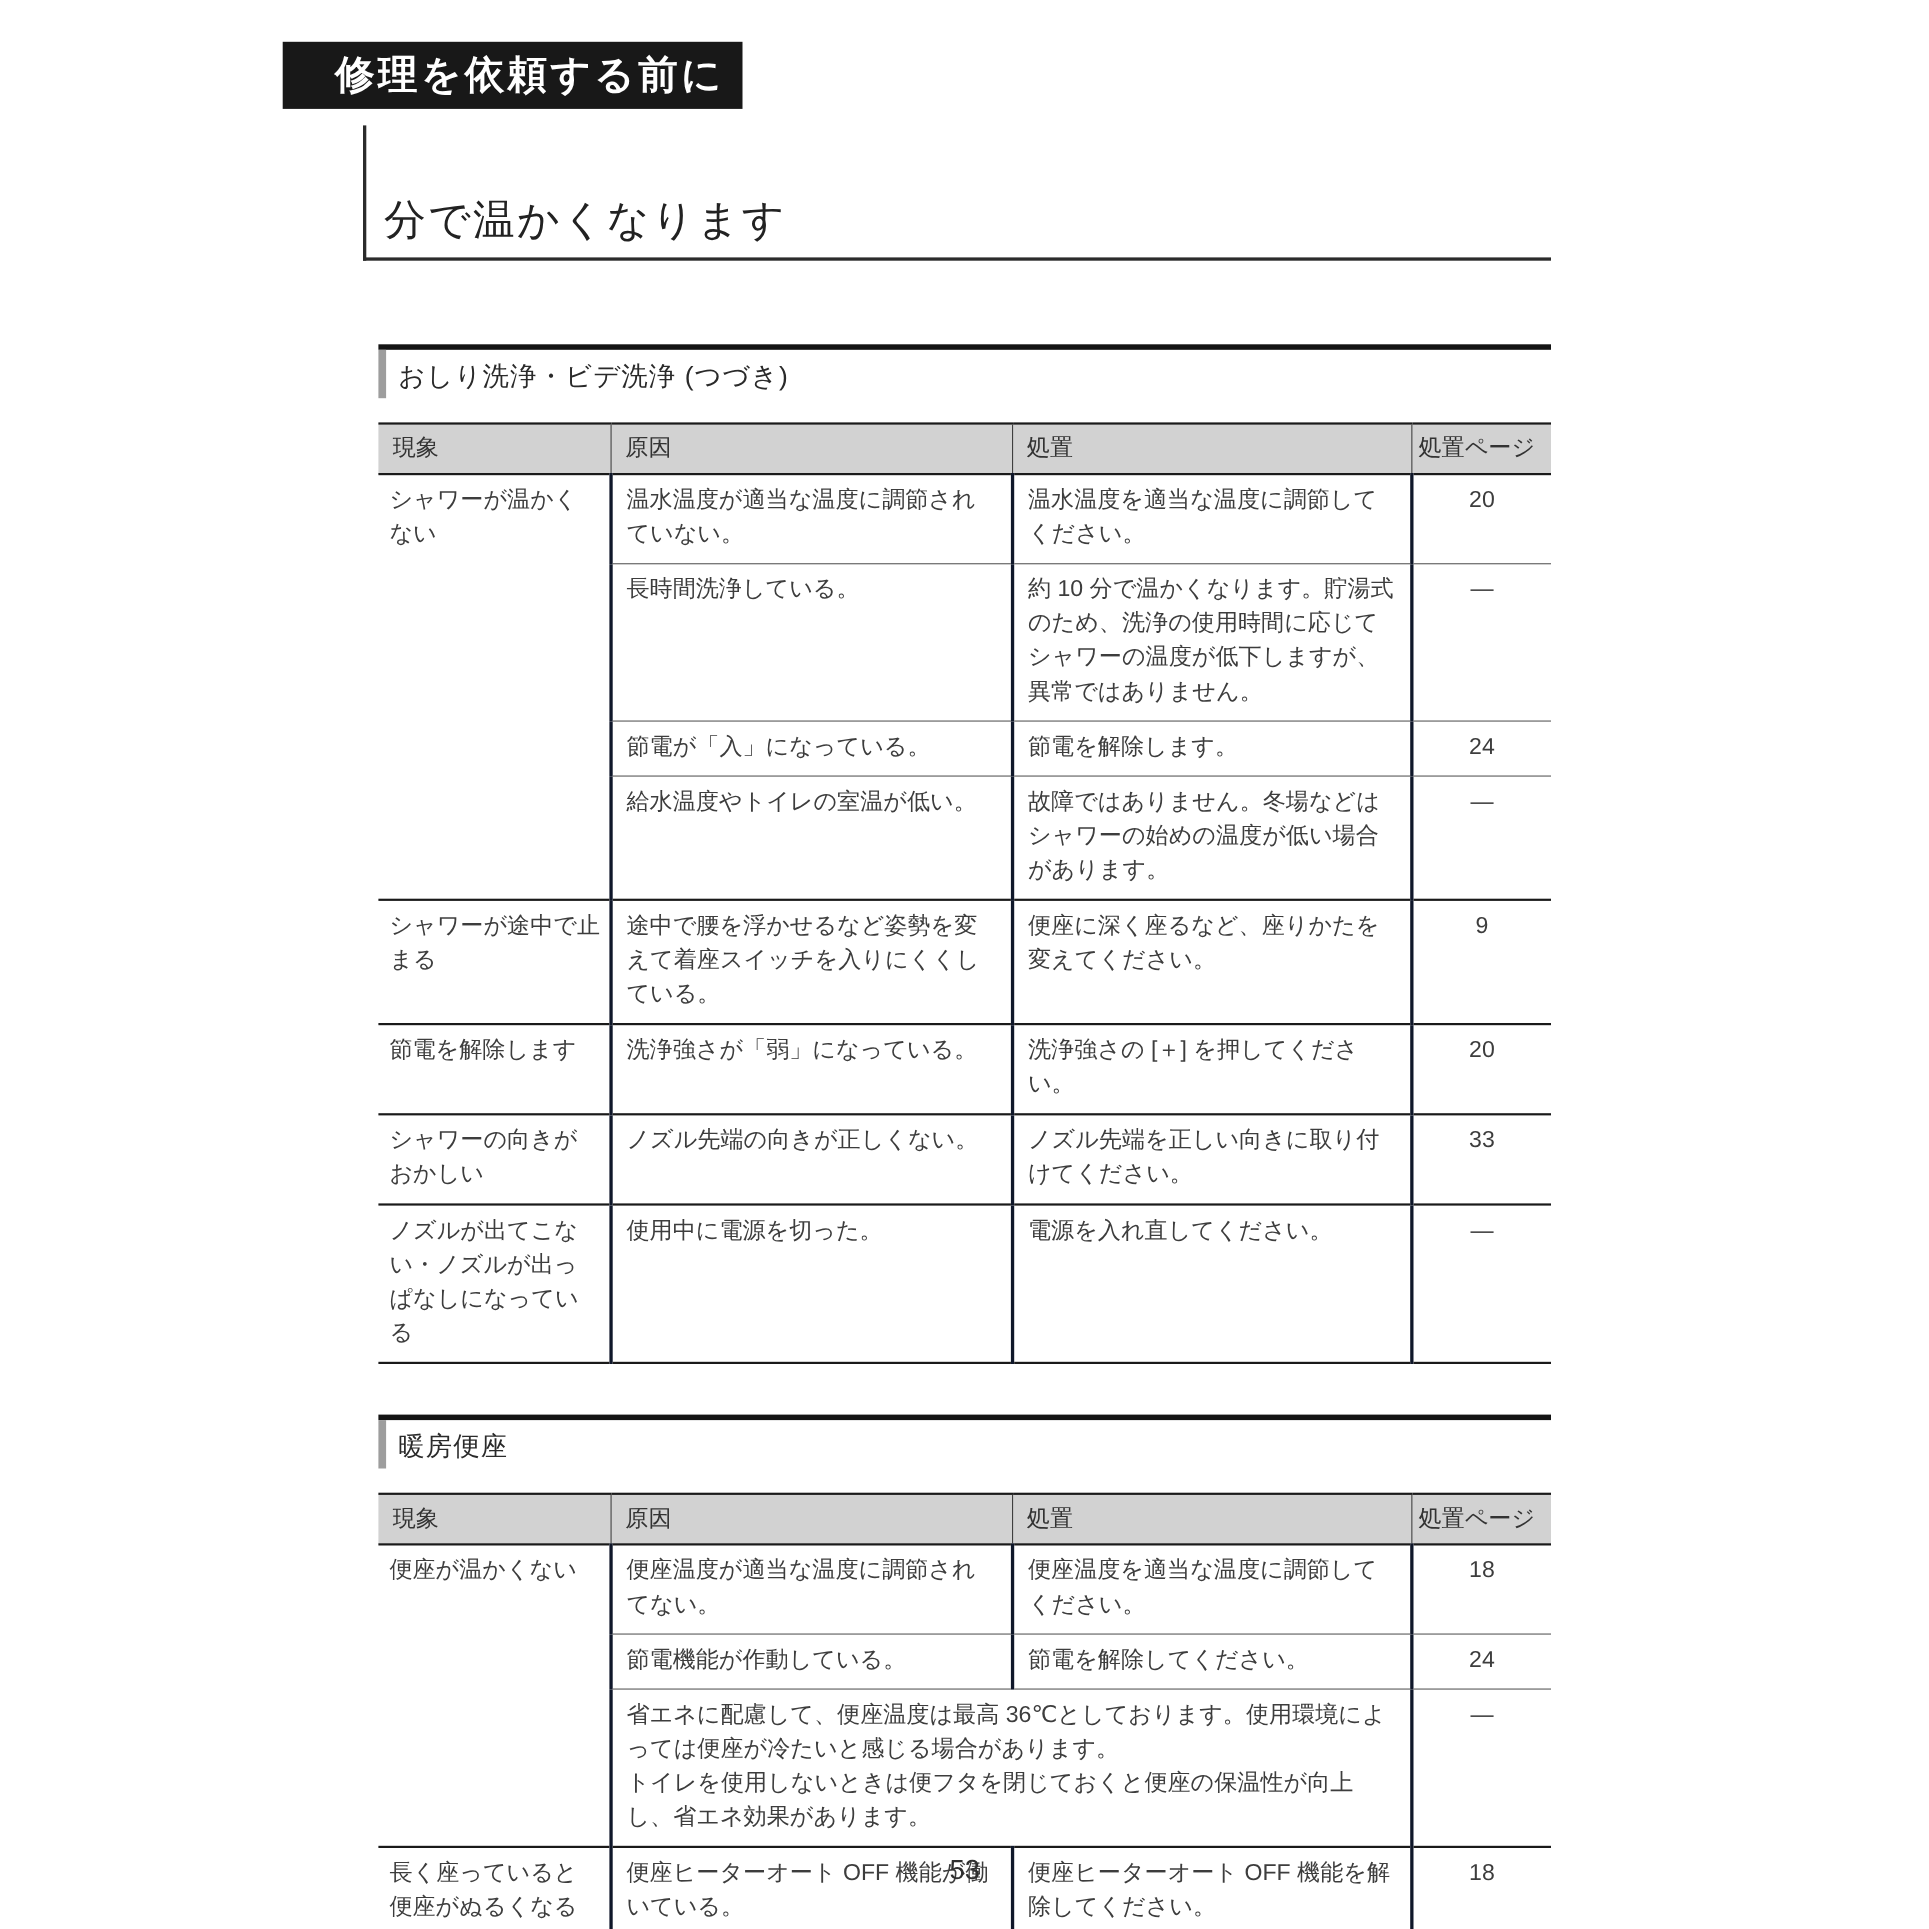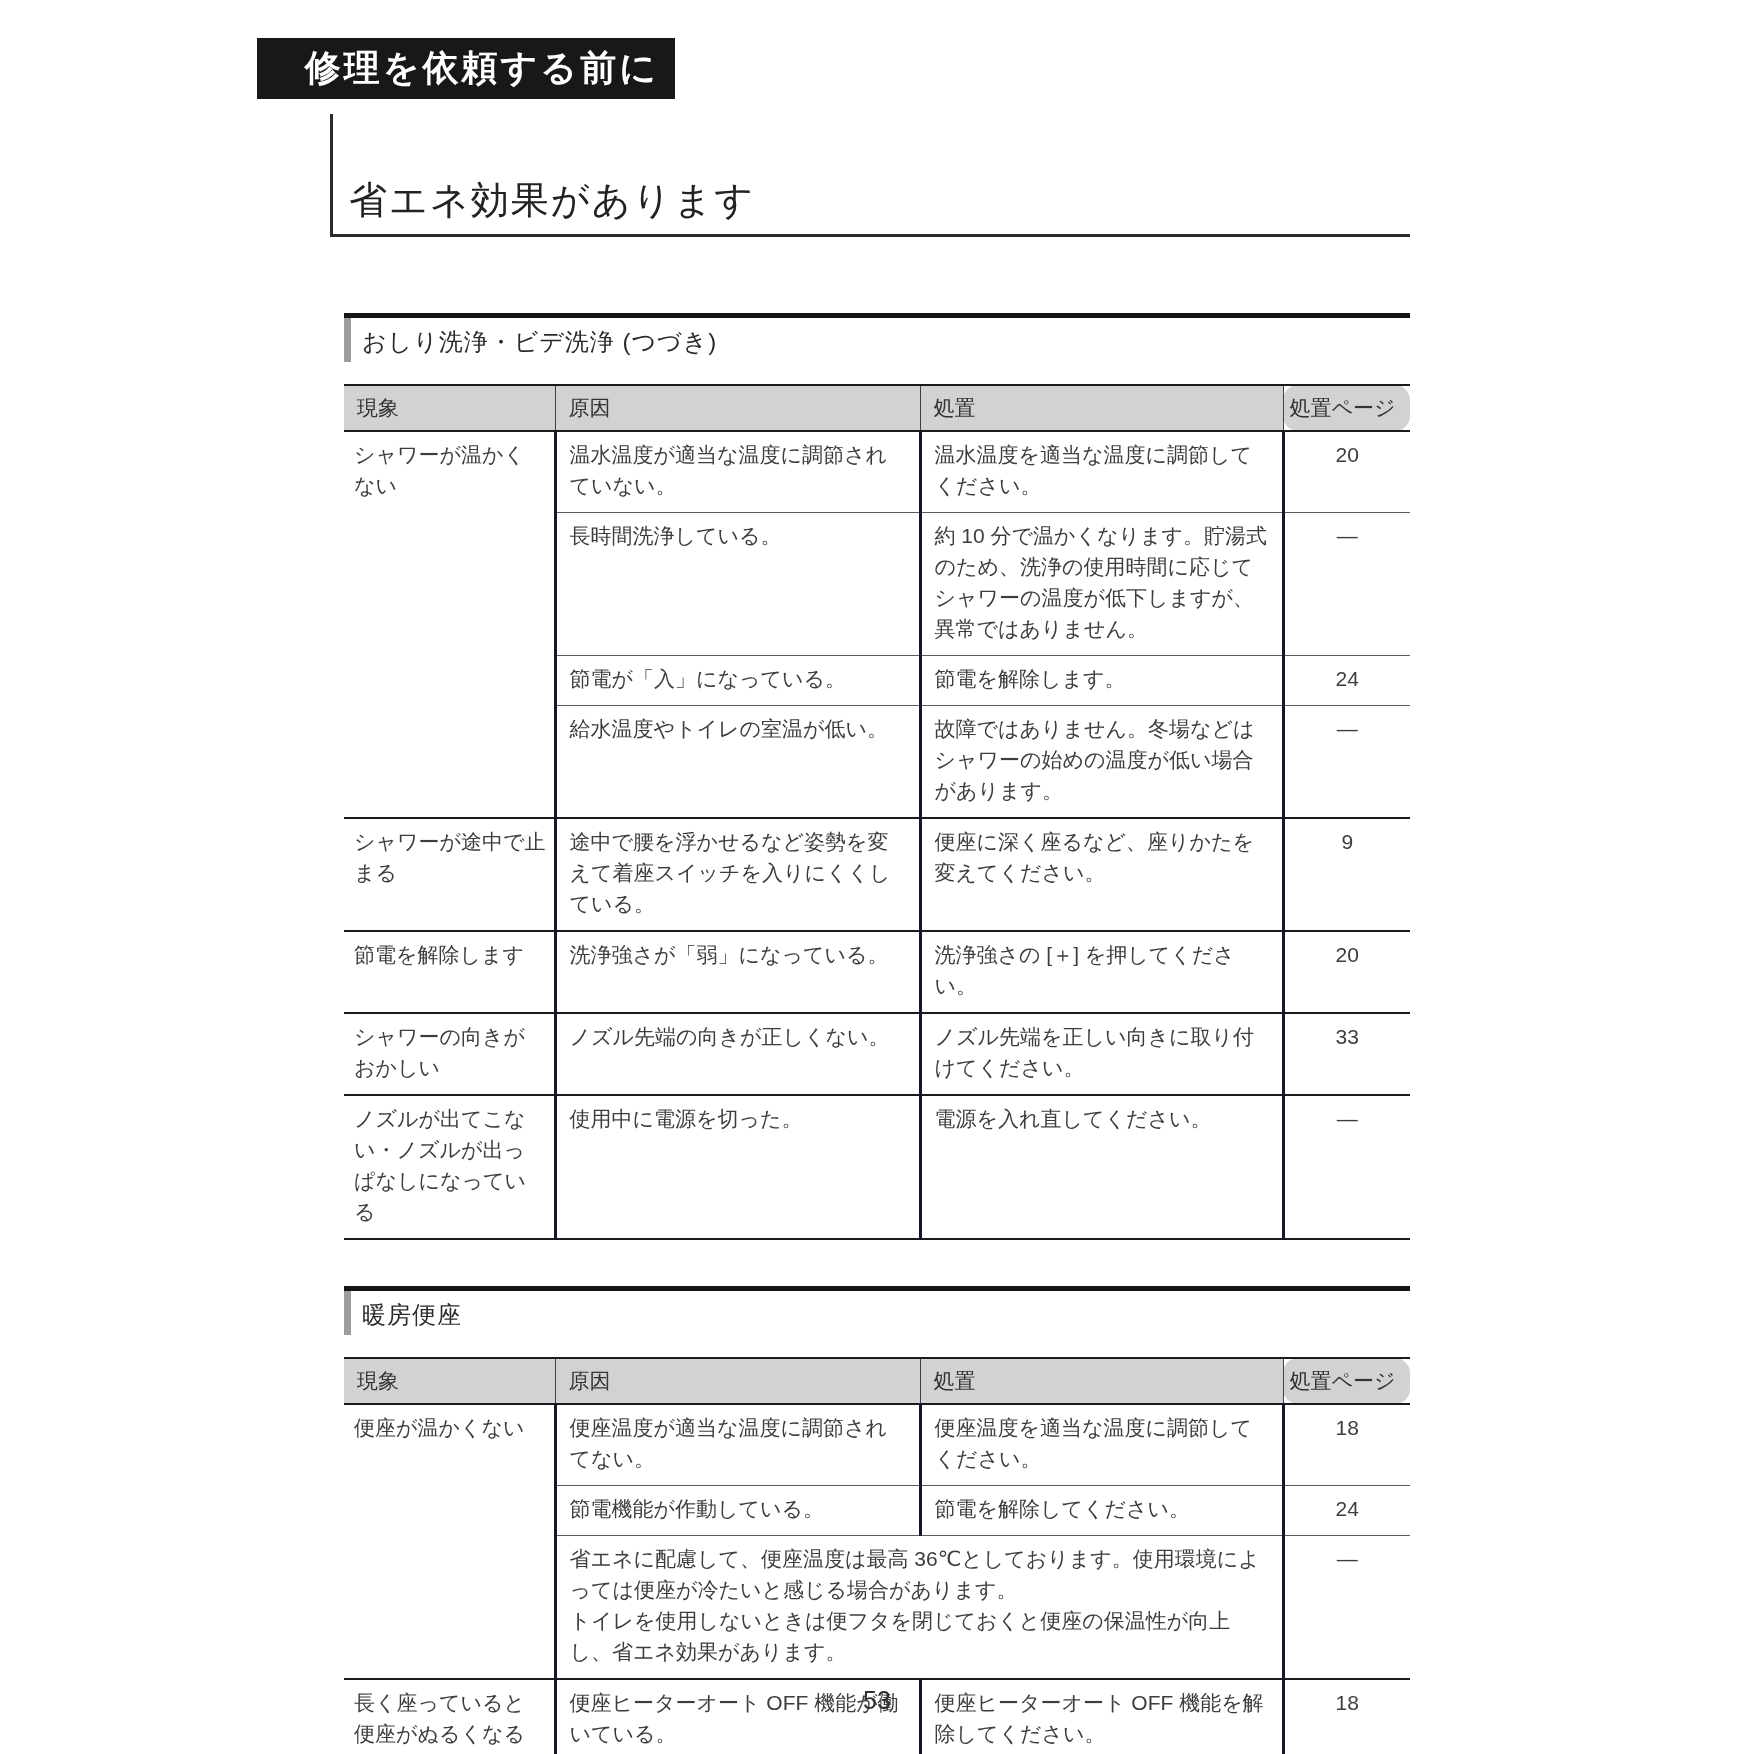--- a/index.html
+++ b/index.html
@@ -21,41 +21,41 @@
   .section{margin:0 0 46px 0;}
   .section-header{position:relative;border-top:5px solid #141414;padding:8px 0 0 18px;}
   .accent-bar{position:absolute;left:0;top:0;width:7px;height:44px;background:#9d9d9d;}
   .section-title{margin:0;font-size:24px;font-weight:normal;color:#2a2a2a;letter-spacing:1px;}
 
   table{width:100%;border-collapse:collapse;table-layout:fixed;margin-top:26px;
         font-size:21px;line-height:31px;color:#3d3d3d;}
   th{background:#d2d2d2;border-top:2px solid #1a1a1a;border-bottom:2px solid #1a1a1a;
      font-weight:normal;text-align:left;color:#333333;padding:6px 10px 7px 13px;}
   th + th{border-left:1px solid #3f3f3f;}
-  th.page-th{padding-left:6px;padding-right:2px;border-radius:15px;}
+  th.page-th{padding-left:6px;padding-right:2px;}
   td{vertical-align:top;padding:7px 12px 11px 13px;}
   td.vline{border-left:3px solid #0f172a;}
   td.phen{padding-left:10px;padding-right:8px;}
   td.page-cell{text-align:center;padding-left:4px;padding-right:4px;}
   tr.sub td{border-top:1px solid #5a5a5a;}
   .group-end{border-bottom:2px solid #1a1a1a;}
   td.merged{white-space:pre-line;}
 
   .page-number{position:absolute;left:344px;top:1686px;width:1066px;text-align:center;
                font-size:25px;color:#2f2f2f;}
 </style>
 </head>
 <body>
 
 <div class="page">
 
   <div class="banner">修理を依頼する前に</div>
 
   <div class="title-block">
-    <h1>省エネ効果があります</h1>
+    <h1>分で温かくなります</h1>
   </div>
 
   <div class="content">
       <section class="section">
         <div class="section-header">
           <span class="accent-bar"></span>
           <h2 class="section-title">おしり洗浄・ビデ洗浄 (つづき)</h2>
         </div>
         <table>
           <colgroup>

